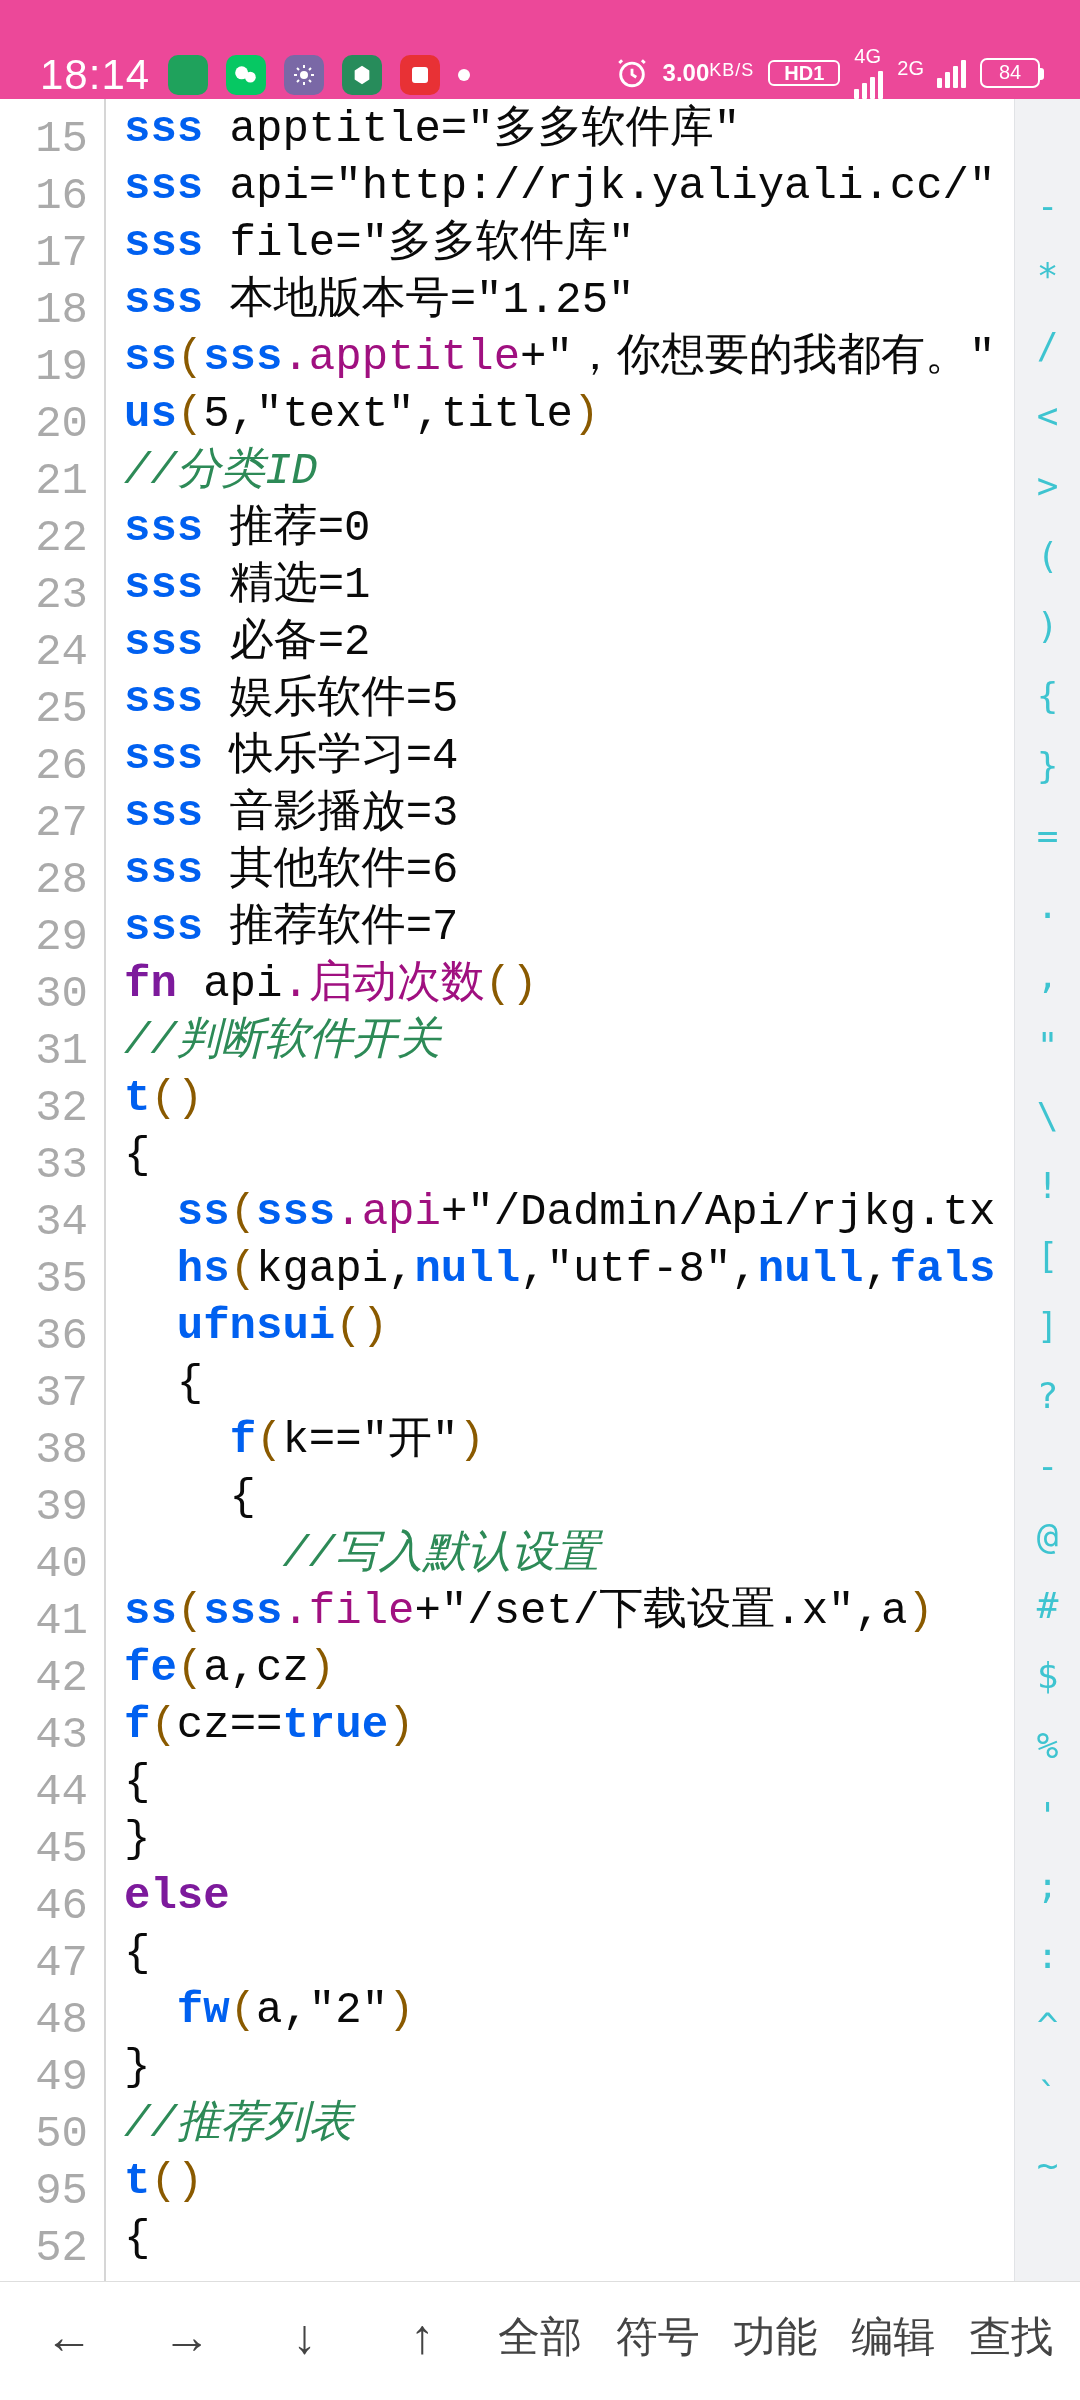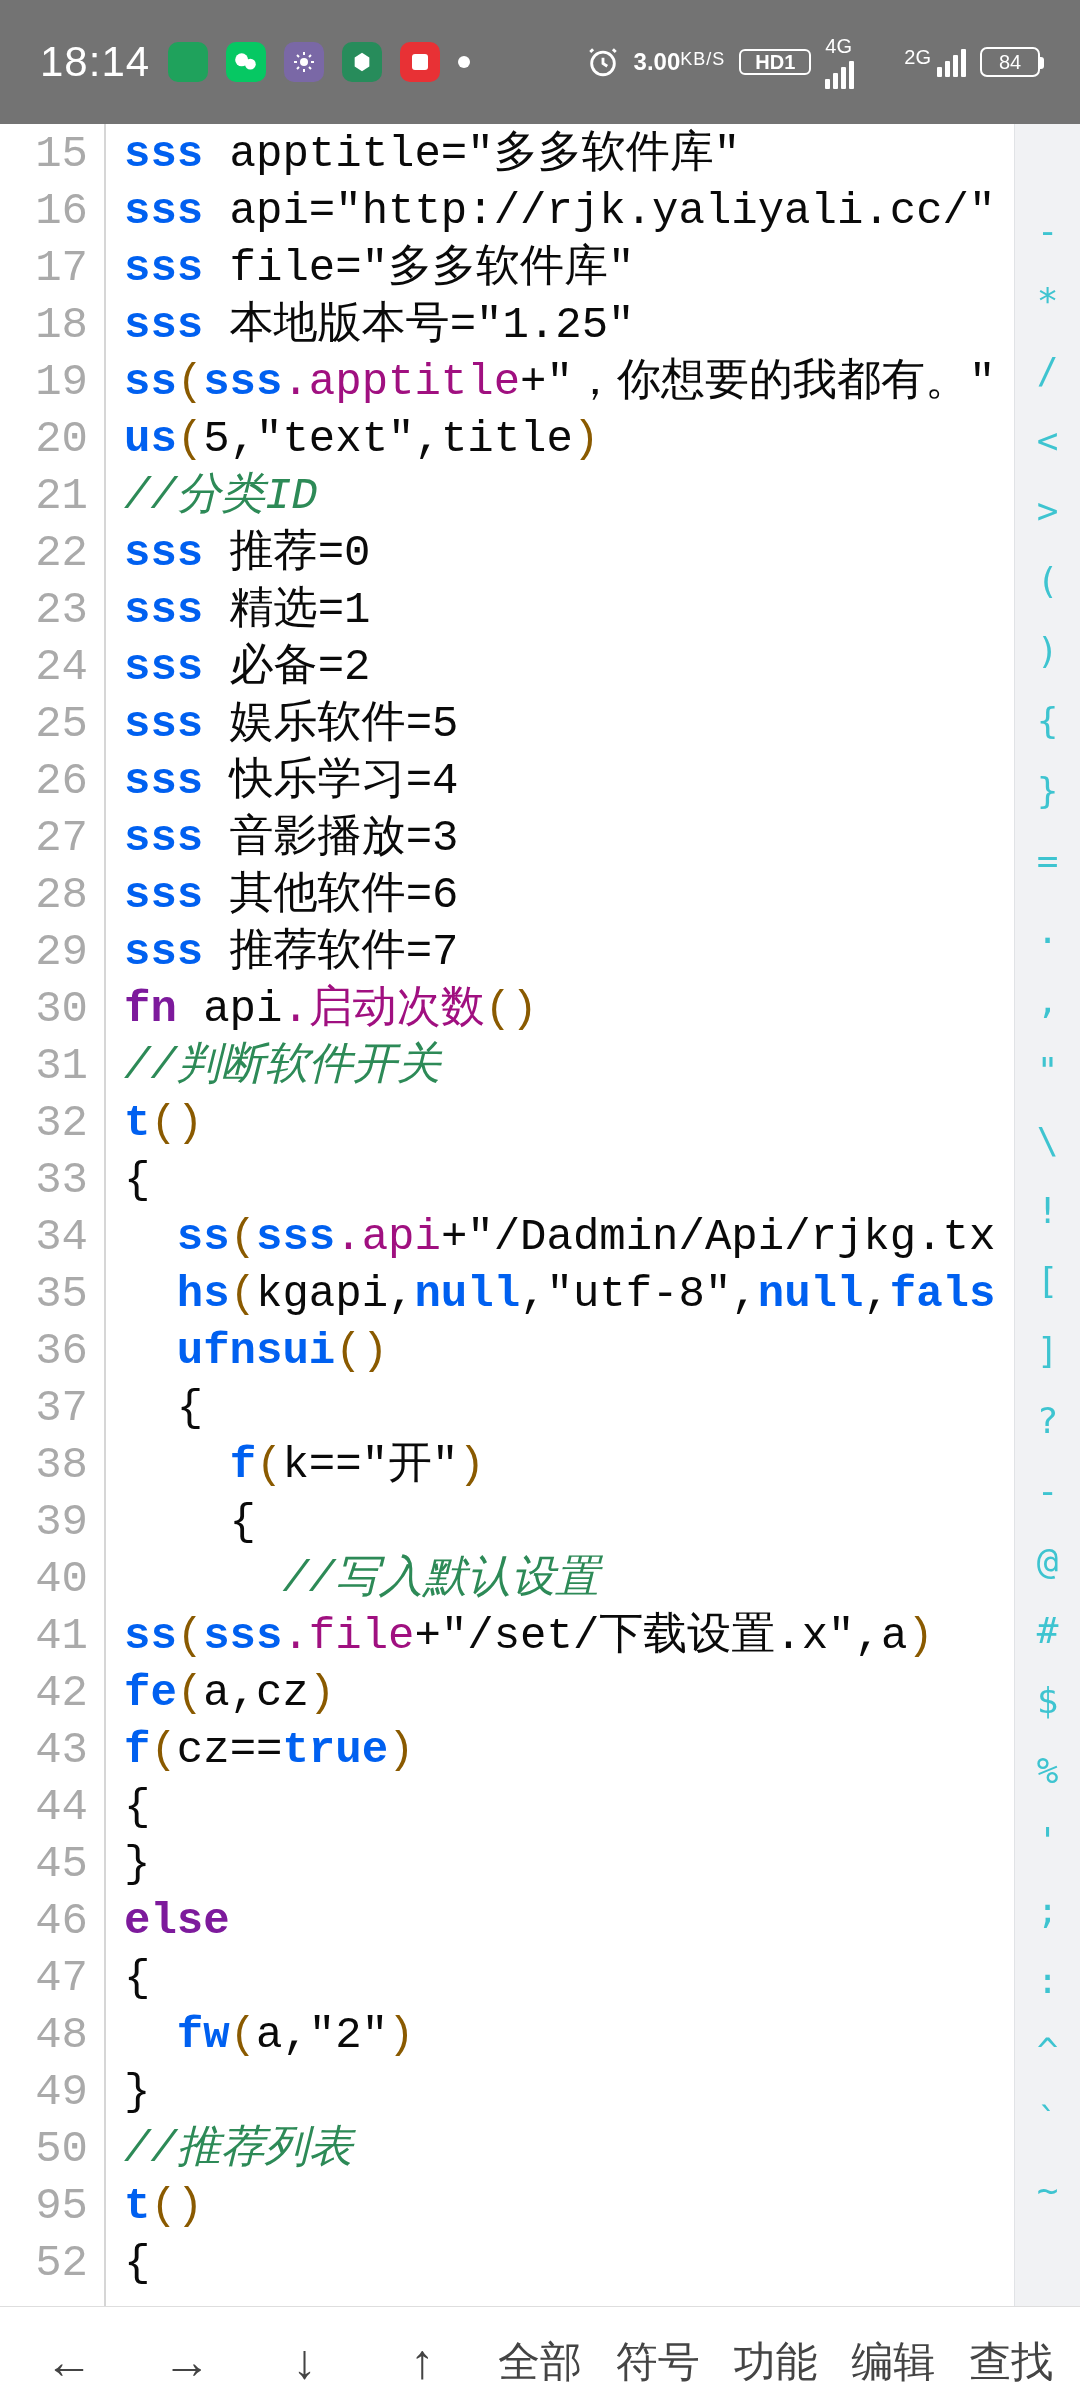--- a/index.html
+++ b/index.html
@@ -4,24 +4,24 @@
 <style>
   * { margin: 0; padding: 0; box-sizing: border-box; }
   html, body {
     width: 1080px;
     height: 2400px;
     font-family: "Consolas", "Menlo", "Courier New", monospace;
     background: #ffffff;
     overflow: hidden;
   }
   .status-bar {
-    height: 124px;
-    background: #737373;
-    display: flex;
-    align-items: center;
+    height: 99px;
+    background: #ec4899;
+    display: flex;
+    align-items: flex-end;
     padding: 0 40px;
     color: #ffffff;
     font-family: sans-serif;
     justify-content: space-between;
   }
   .status-left { display: flex; align-items: center; gap: 18px; }
   .status-right { display: flex; align-items: center; gap: 14px; }
   .status-time { font-size: 42px; font-weight: 500; letter-spacing: 1px; }
   .status-icon {
     width: 40px; height: 40px; border-radius: 10px;
@@ -58,21 +58,21 @@
   .editor-area {
     display: flex;
     height: 2182px;
     position: relative;
   }
   .gutter {
     width: 104px;
     background: #ffffff;
     text-align: right;
     padding-right: 16px;
-    padding-top: 2px;
+    padding-top: 12px;
     color: #aaaaaa;
     font-size: 44px;
     line-height: 57px;
     user-select: none;
   }
   .gutter .ln { height: 57px; }
   .code-col {
     width: 910px;
     padding-left: 18px;
     padding-top: 2px;
@@ -175,21 +175,21 @@
     <span class="hd-box">HD1</span>
     <span style="display:flex;align-items:flex-end;gap:3px;flex-direction:column;">
       <span class="net-tag" style="align-self:flex-start;">4G</span>
       <span class="signal">
           <span style="height:10px"></span>
           <span style="height:16px"></span>
           <span style="height:22px"></span>
           <span style="height:28px"></span>
         </span>
     </span>
-    <span style="display:flex;align-items:flex-end;gap:6px;margin-left:36px;">
+    <span style="display:flex;align-items:flex-end;gap:13px;">
       <span class="net-tag" style="align-self:flex-start;">2G</span>
       <span class="signal">
           <span style="height:10px"></span>
           <span style="height:16px"></span>
           <span style="height:22px"></span>
           <span style="height:28px"></span>
         </span>
     </span>
     <span class="battery">
       <span>84</span>

